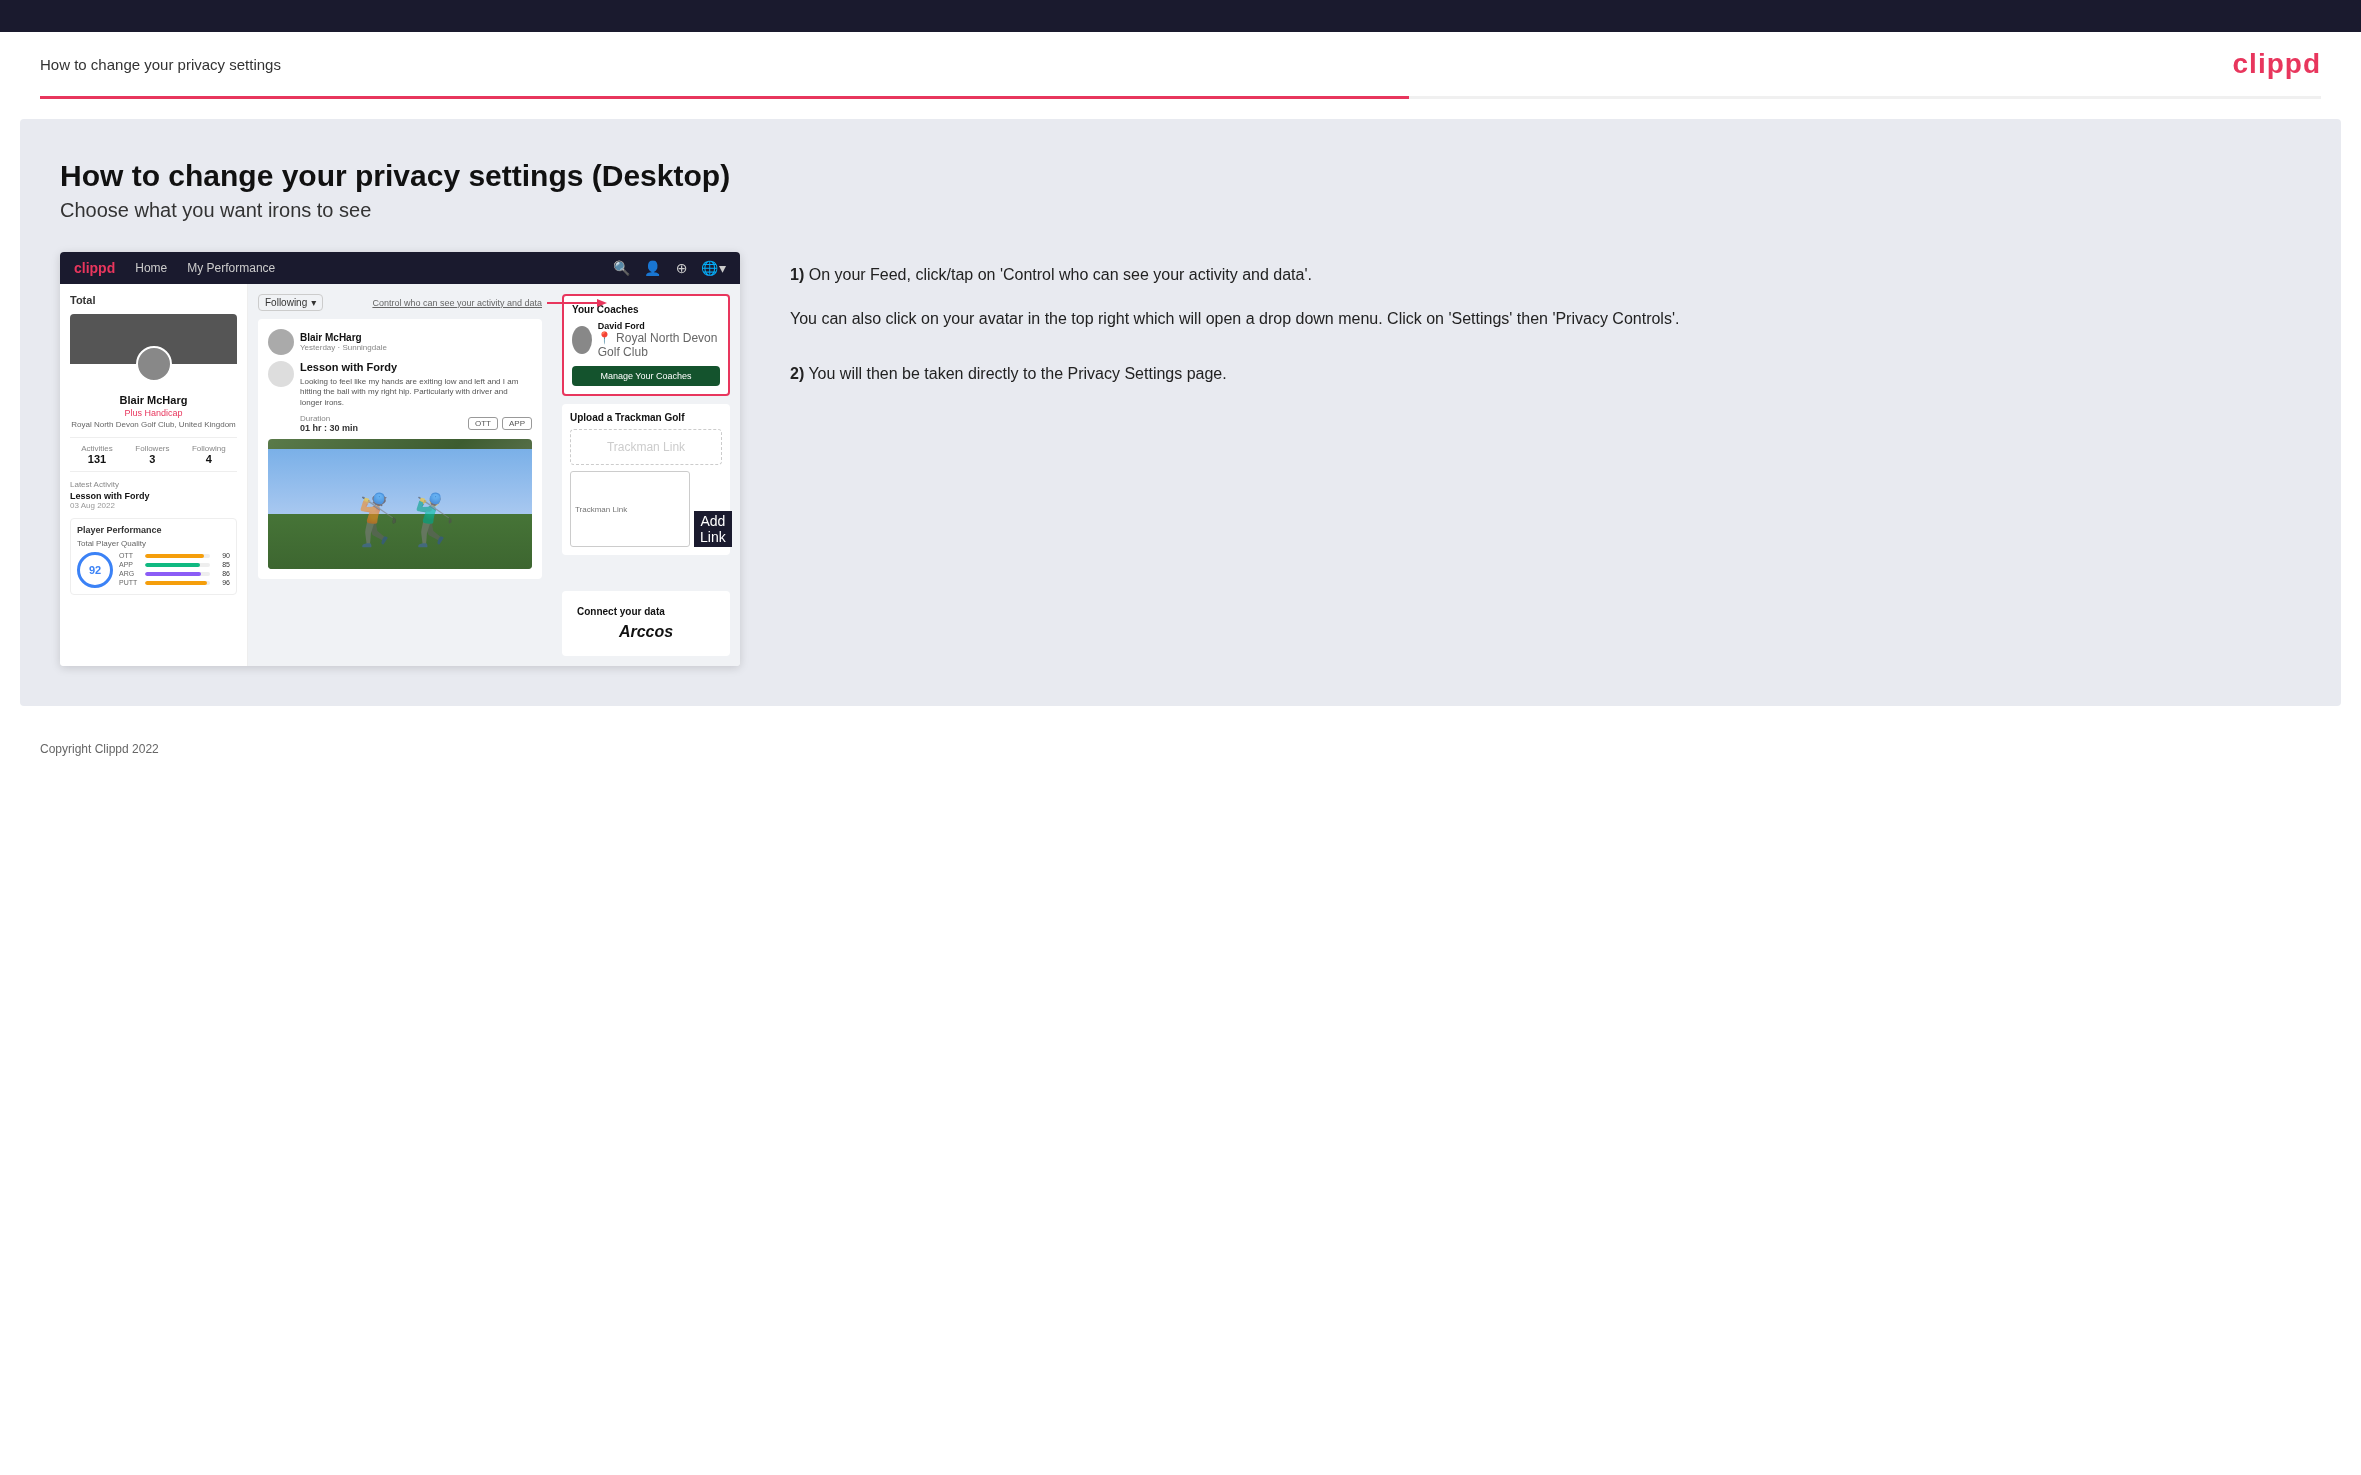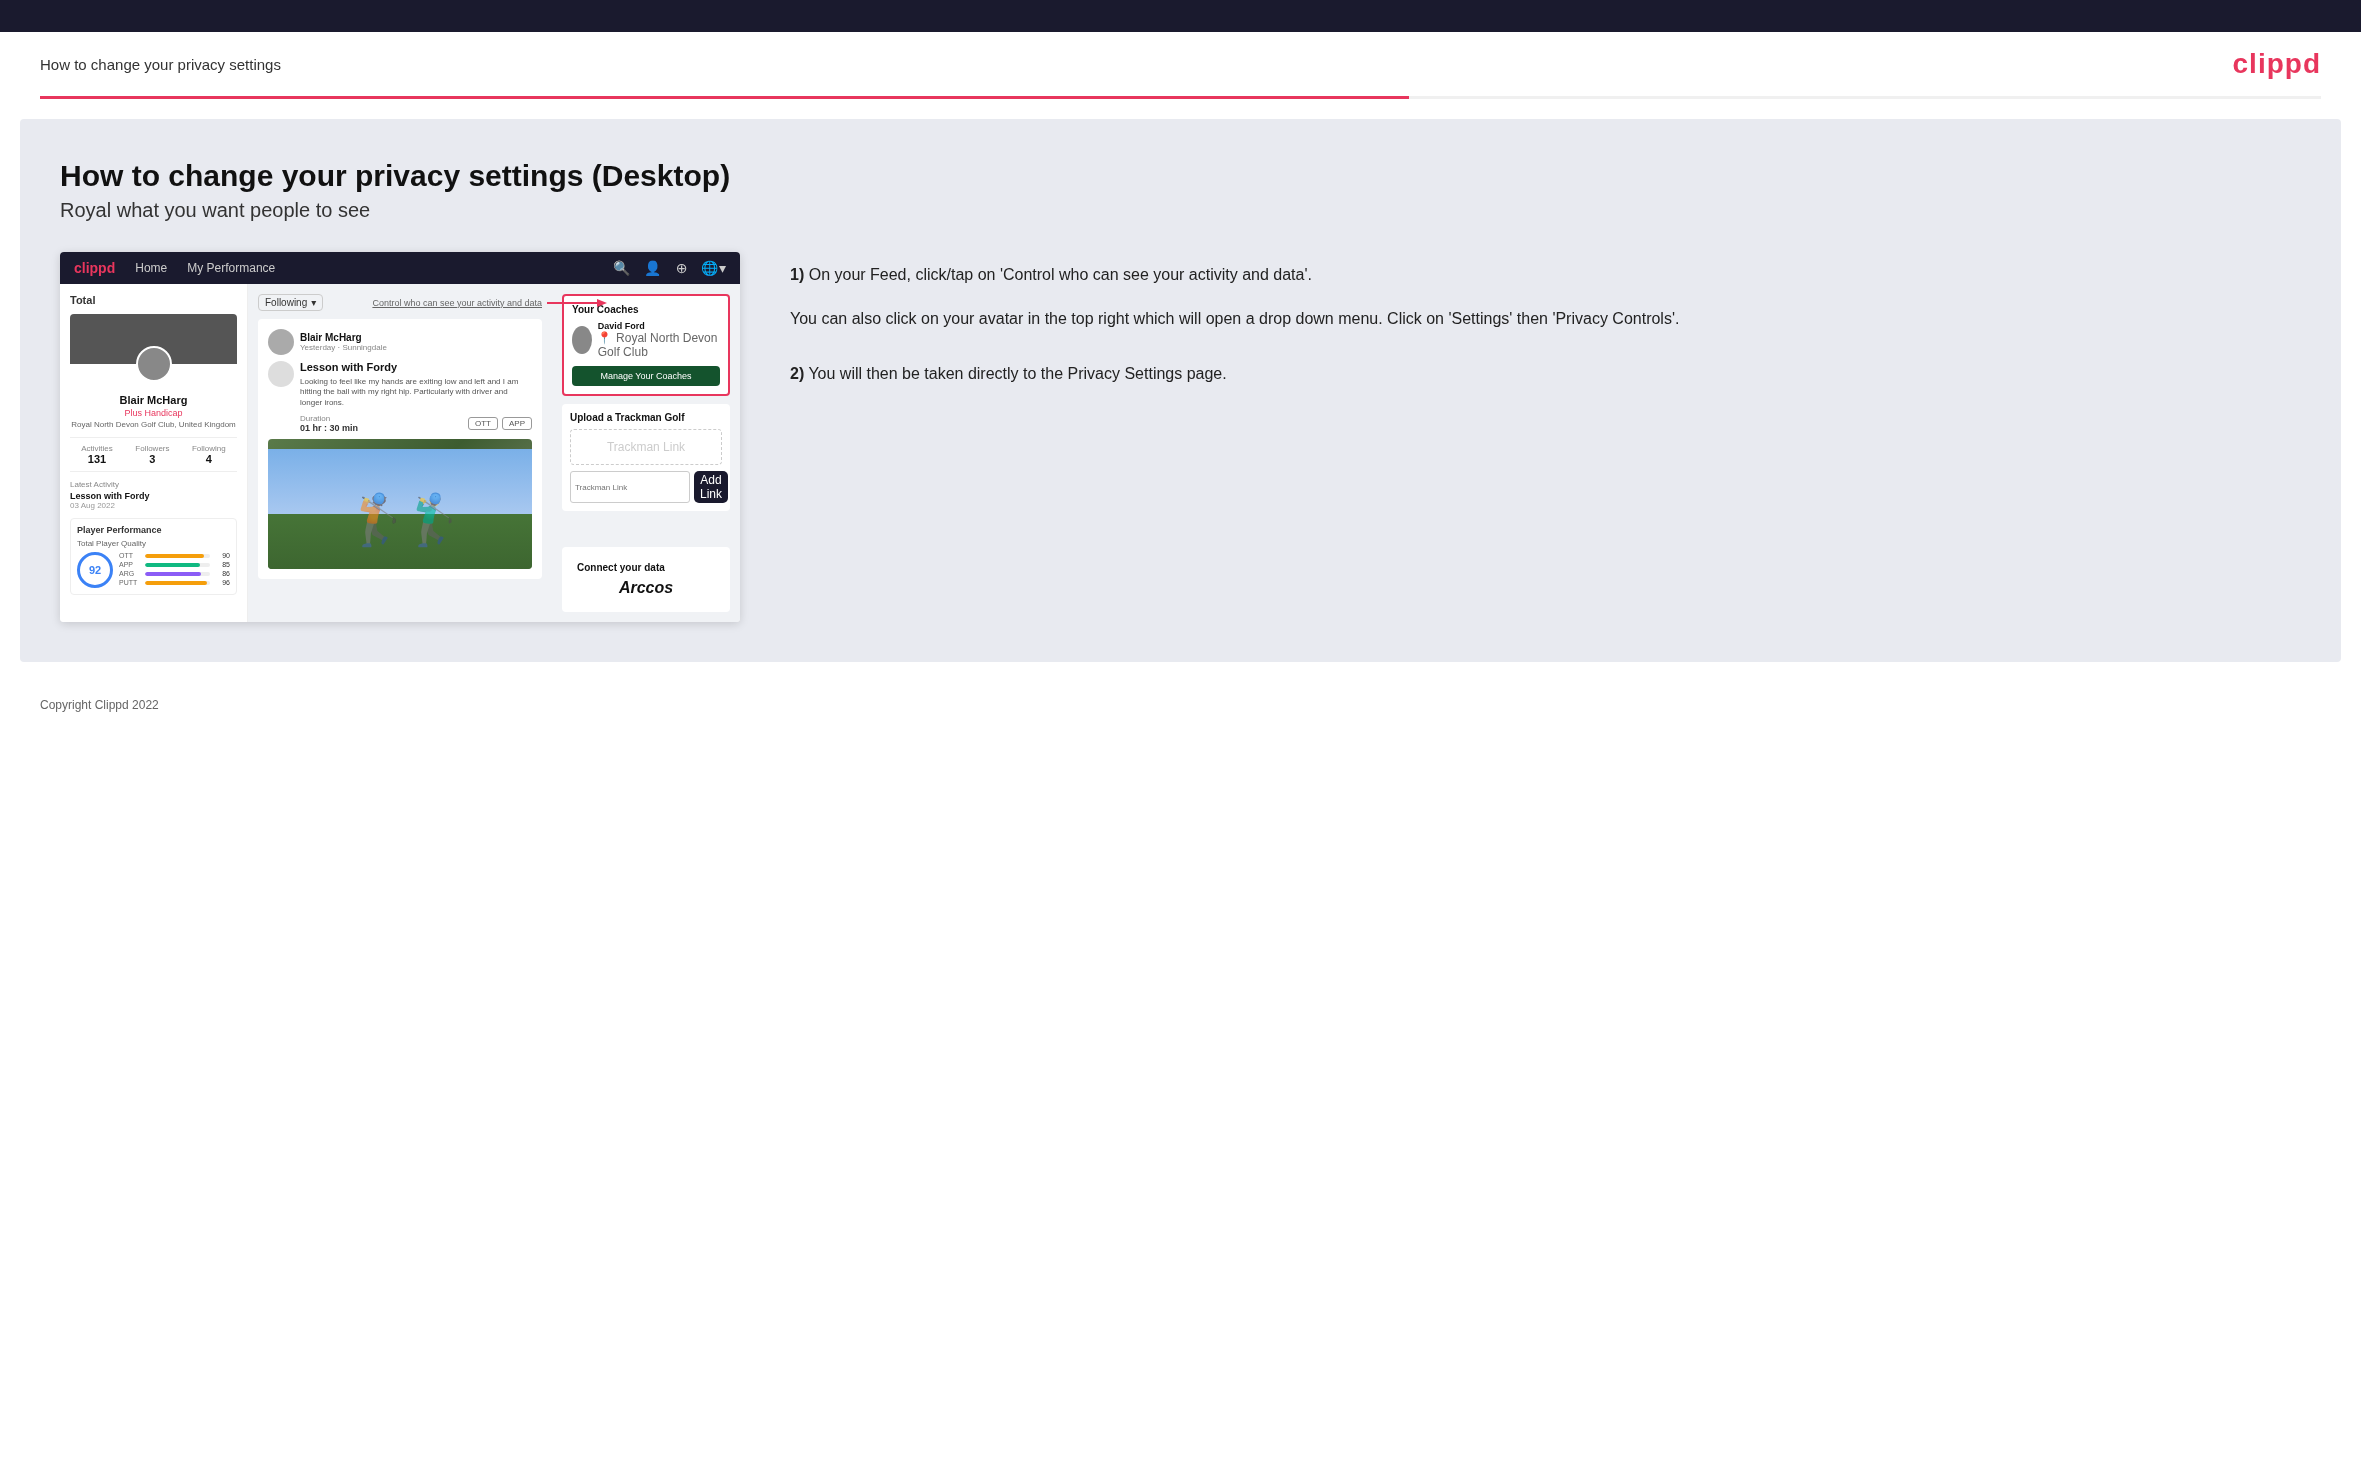--- a/index.html
+++ b/index.html
@@ -495,24 +495,25 @@
       border-radius: 3px;
       padding: 2px 4px;
       font-size: 8px;
       color: #999;
     }
 
     .add-link-btn {
       background: #1a1a2e;
       color: #fff;
       border: none;
-      border-radius: 5px;
+      border-radius: 0;
       padding: 2px 6px;
-      font-size: 12px;
+      font-size: 14px;
       cursor: pointer;
+      margin-top: 40px;
     }
 
     .connect-box {
       background: #fff;
       border-radius: 4px;
       padding: 15px;
       margin-top: 36px;
     }
 
     .connect-title {
@@ -563,21 +564,21 @@
 
 <div class="header">
   <span class="header-title">How to change your privacy settings</span>
   <span class="clippd-logo">clippd</span>
 </div>
 
 <div class="header-divider"></div>
 
 <div class="main-content">
   <div class="main-title">How to change your privacy settings (Desktop)</div>
-  <div class="main-subtitle">Royal what you want people to see</div>
+  <div class="main-subtitle">Choose what you want irons to see</div>
 
   <div class="demo-area">
 
     <div class="mock-browser">
 
       <div class="mock-nav">
         <span class="mock-logo">clippd</span>
         <span class="mock-nav-item">Home</span>
         <span class="mock-nav-item">My Performance</span>
         <div class="mock-nav-right">

